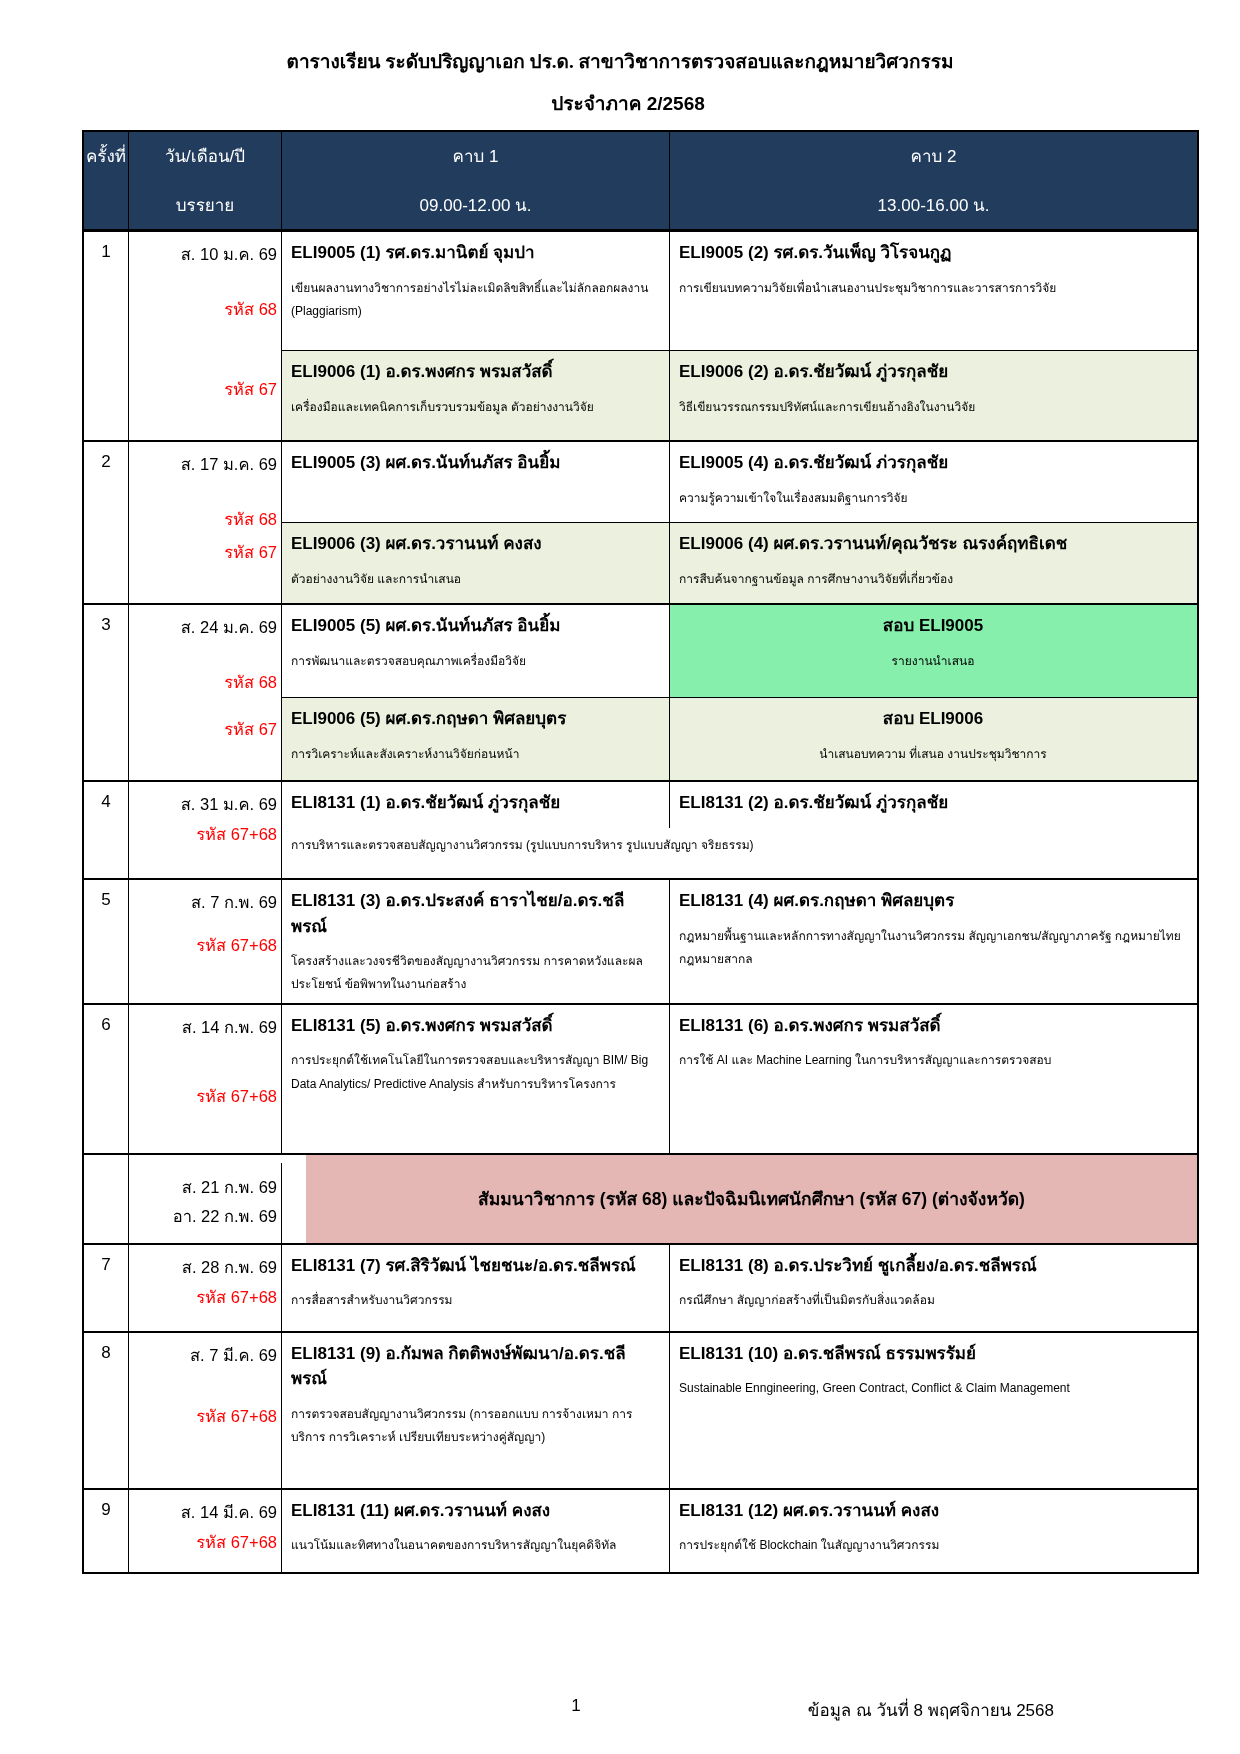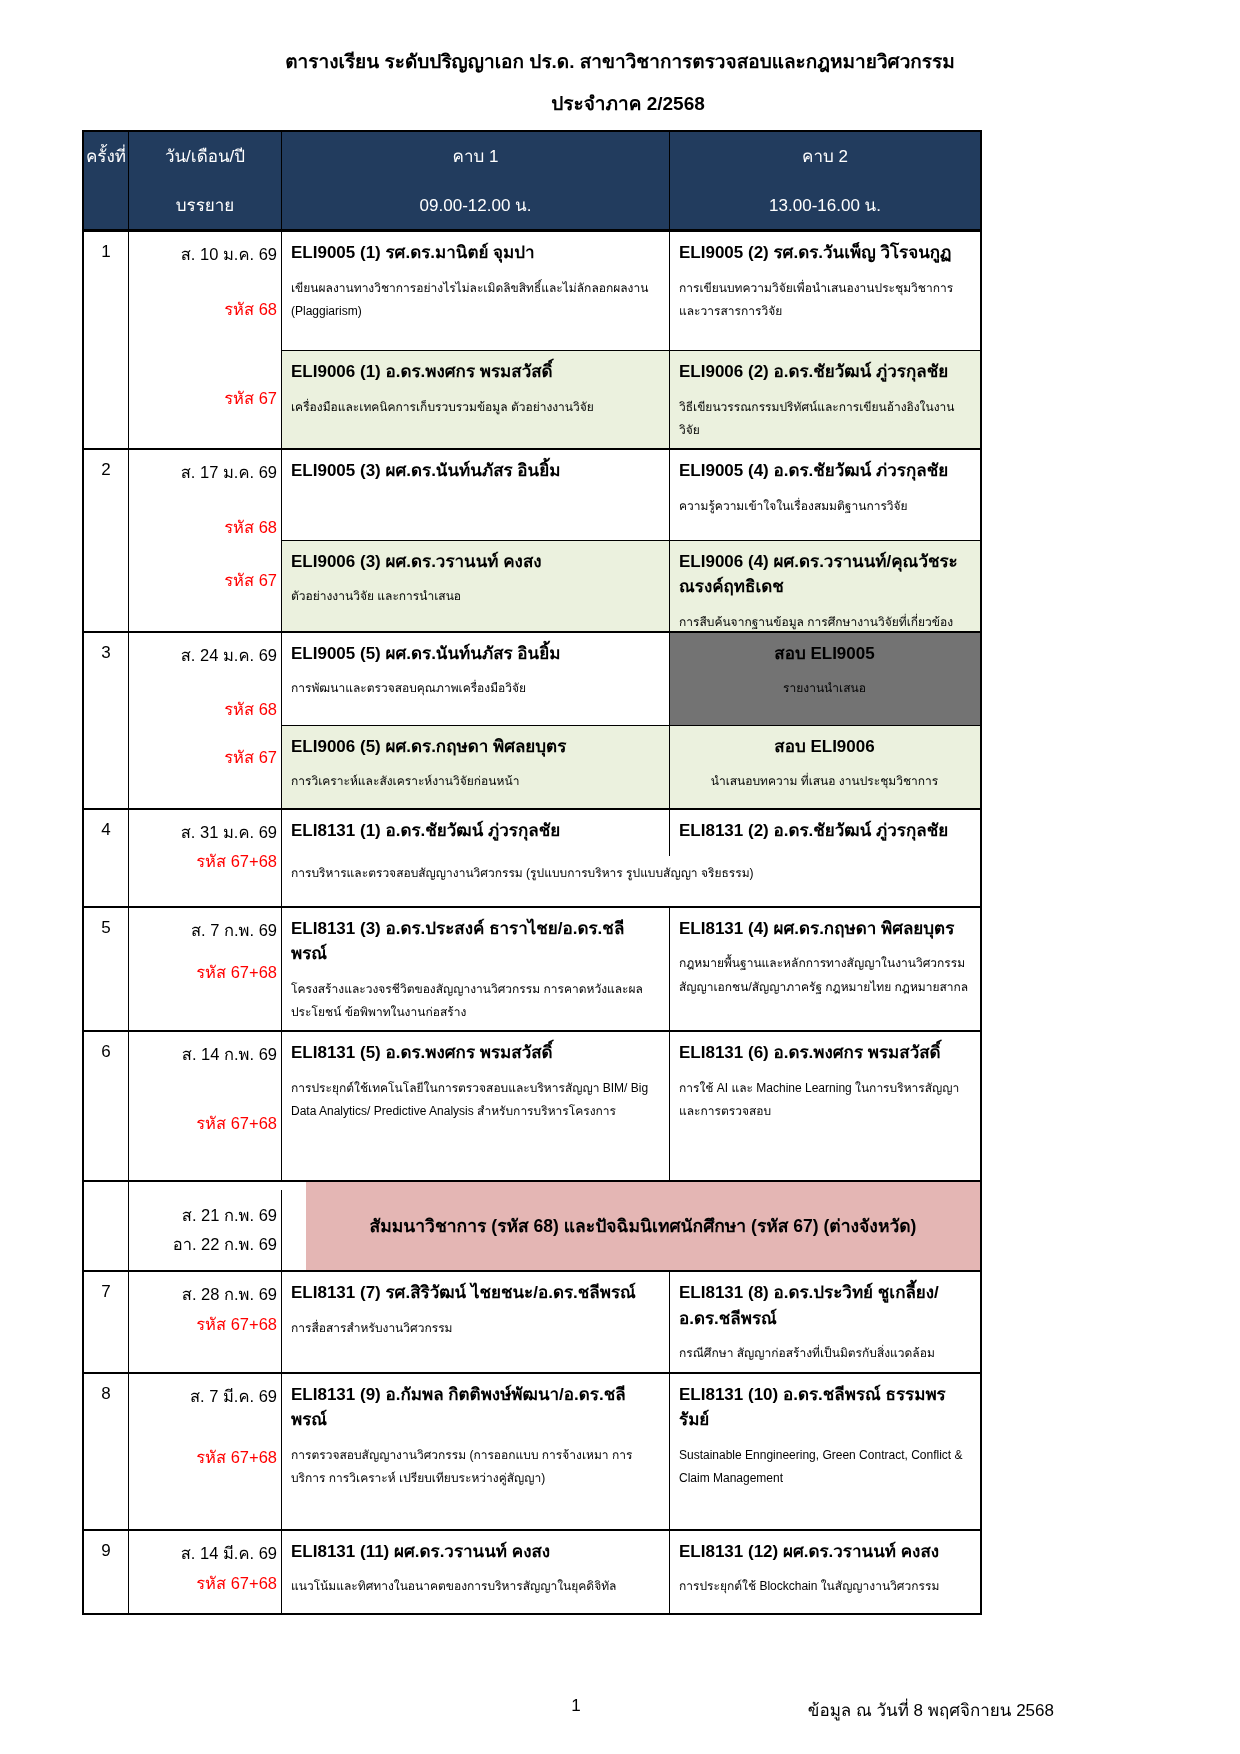--- a/index.html
+++ b/index.html
@@ -3,25 +3,25 @@
 <meta charset="utf-8">
 <style>
   * { margin:0; padding:0; box-sizing:border-box; }
   html,body { background:#888; }
   .sheet {
     position:relative; width:1240px; height:1754px; background:#ffffff;
     margin:0 auto; overflow:hidden;
     font-family:"Liberation Sans","DejaVu Sans",sans-serif; color:#000;
   }
   .doc-title { position:absolute; top:46px; left:0; width:100%; text-align:center;
-    font-size:19px; font-weight:bold; }
+    font-size:19px; font-weight:bold;font-family:Liberation Serif, serif; }
   .doc-subtitle { position:absolute; top:88px; left:0; width:100%; text-align:center;
     font-size:19px; font-weight:bold;padding-left:16px; }
 
-  .tbl { position:absolute; top:130px; left:82px; width:900px; border:2px solid #000; }
+  .tbl { position:absolute; top:130px; left:82px; width:1117px; border:2px solid #000; }
 
   
   .hdr { display:flex; background:#223C5E; color:#fff; height:100px;
     border-bottom:3px solid #000; font-size:17px; }
   .hdr .hcell { display:flex; flex-direction:column; justify-content:space-between;
     align-items:center; padding:13px 2px 11px 2px; text-align:center; line-height:1.4; }
   .hno   { width:45px;  flex:none; border-right:1.5px solid #000; }
   .hdate { width:153px; flex:none; border-right:1.5px solid #000; }
   .hp1   { width:388px; flex:none; border-right:1.5px solid #000; }
   .hp2   { flex:1; }
@@ -46,21 +46,21 @@
   .sbody { flex:1; display:flex; flex-direction:column; }
   .sub { display:flex; flex:1; }
   .sub + .sub { border-top:1.5px solid #000; }
   .c1 { width:388px; flex:none; border-right:1.5px solid #000; }
   .c2 { flex:1; }
   .cc { padding:8px 10px 6px 9px; }
   .ct { font-weight:bold; font-size:17px; line-height:1.5; }
   .cd { font-size:12px; line-height:1.95; margin-top:11px; }
   .centered { text-align:center; }
   .green { background:#EBF1DE; }
-  .pink { background:#737373; }
+  .pink { background:#86efac; }
   .cfull { flex:1; }
   .sem-band { flex:1; background:#E4B6B4; display:flex; align-items:center;
     justify-content:center; font-weight:bold; font-size:17.5px; text-align:center;
     padding:6px 14px;margin-left:24px; }
 
   
   .h118{min-height:118px}.h90{min-height:90px}.h80{min-height:80px}.h81{min-height:81px}
   .h92{min-height:92px}.h83{min-height:83px}.h46{min-height:46px;flex:none}
   .h50{min-height:50px}.h108{min-height:108px}.h148{min-height:148px}
   .h88{min-height:88px}.h86{min-height:86px}.h155{min-height:155px}.h82{min-height:82px}

